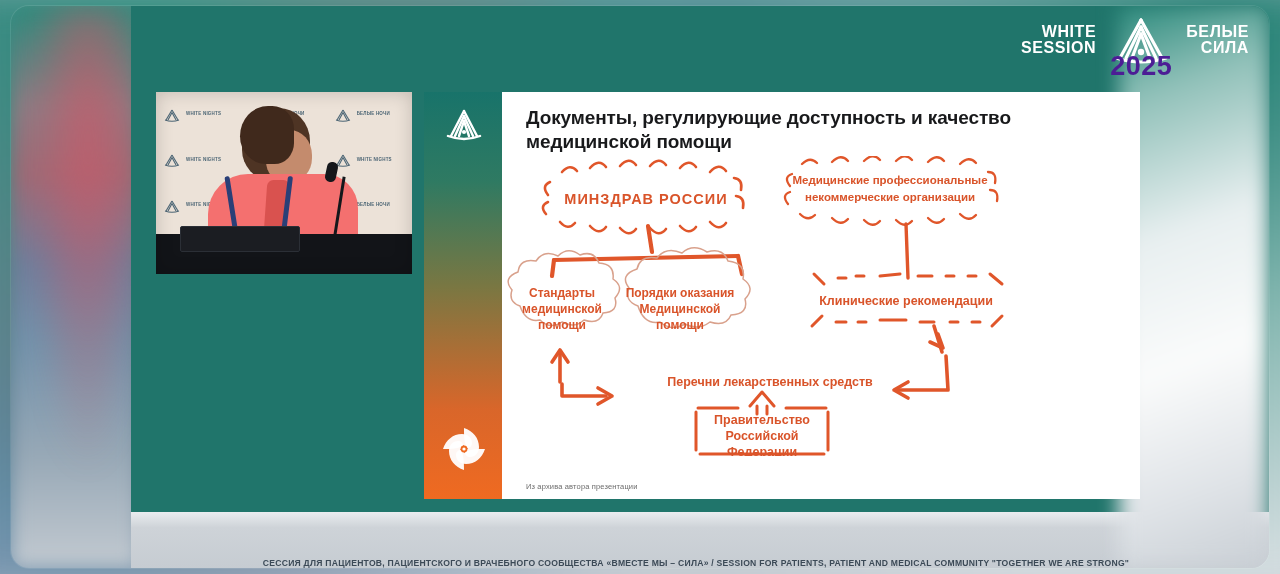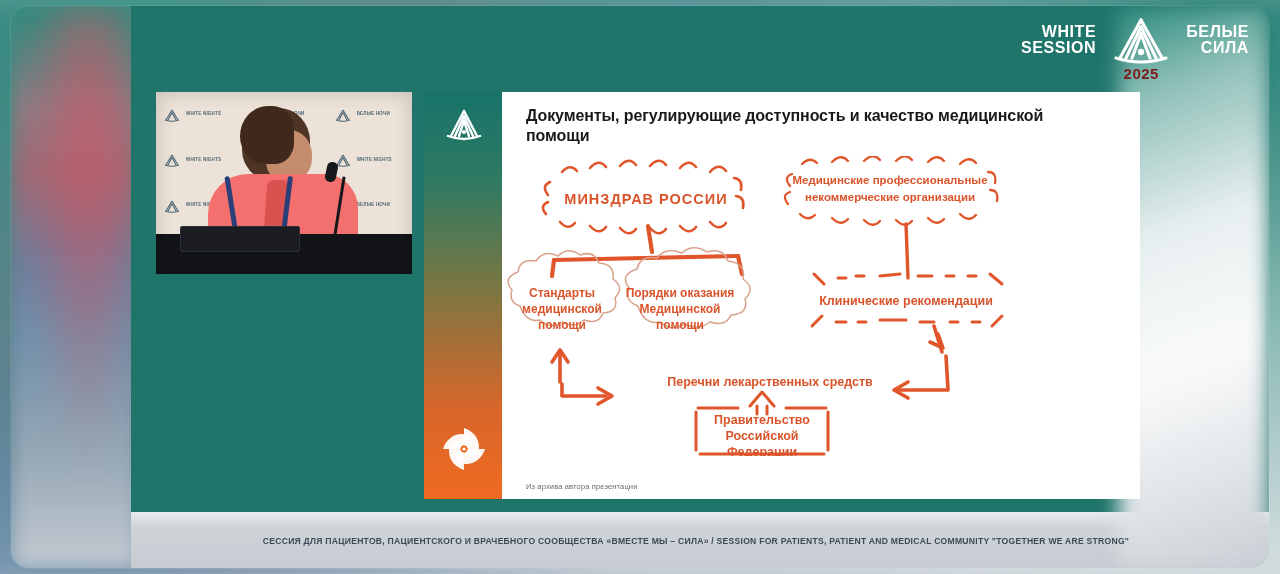--- a/index.html
+++ b/index.html
@@ -74,21 +74,21 @@
   }
   .wn-col { text-align: right; line-height: 1.02; }
   .wn-col.rt { text-align: left; }
   .wn-word {
     font-size: 16px; font-weight: 800; letter-spacing: .6px;
     color: #fff; display:block;text-align:right;
   }
   .wn-mark { position: relative; width: 74px; height: 52px; }
   .wn-year {
     position: absolute; left: 50%; transform: translateX(-50%);
-    bottom: -16px; font-size: 15px; font-weight: 800; letter-spacing: .5px; color: #7f1d1d;
+    bottom: -16px; font-size: 27px; font-weight: 800; letter-spacing: .5px; color: #4c1d95;
   }
 
   
   .video-tile {
     position: absolute; left: 145px; top: 86px; width: 256px; height: 182px;
     overflow: hidden; background: #e6ded6;
   }
   .backdrop {
     position: absolute; inset: 0;
     background: #ece2d8;
@@ -154,34 +154,34 @@
   }
   .slide-rail {
     width: 78px; flex: 0 0 78px; position: relative;
     background: linear-gradient(180deg,#18736a 0%, #2f7a62 22%, #7a7742 48%, #d9662a 78%, #ef6a21 100%);
   }
   .rail-mark-top { position:absolute; left:18px; top:16px; width:44px; height:34px; }
   .rail-mark-bot { position:absolute; left:16px; bottom:26px; width:48px; height:48px; }
 
   .slide-body { flex:1; position: relative; padding: 14px 18px 0 24px; }
   .slide-title {
-    font-size: 16px; font-weight: 700; color: #18191b; line-height: 1.26;
+    font-size: 19px; font-weight: 700; color: #18191b; line-height: 1.26;
     letter-spacing: -0.1px; max-width: 560px;
   }
   .slide-note {
     position:absolute; left: 24px; bottom: 8px;
     font-size: 7.5px; color: #6b6b6b; letter-spacing: .15px;
   }
   .diagram { position: absolute; left: 0; top: 64px; width: 638px; height: 300px; }
   .diagram svg { display:block; }
 
   
   .caption {
     position: absolute; left: 120px; right: 8px; top: 530px; height: 32px;
-    display: flex; align-items: flex-start; justify-content: center;
+    display: flex; align-items: flex-end; justify-content: center;
   }
   .caption-text {
     font-size: 8.6px; font-weight: 700; color: #3c4a57;
     letter-spacing: .25px; white-space: nowrap;
   }
 </style>
 </head>
 <body>
 
 <div id="stage">

